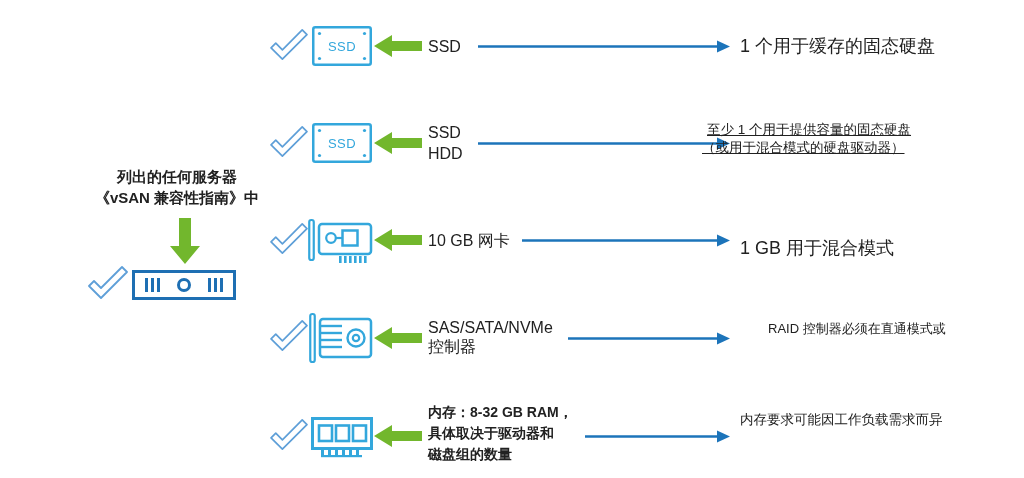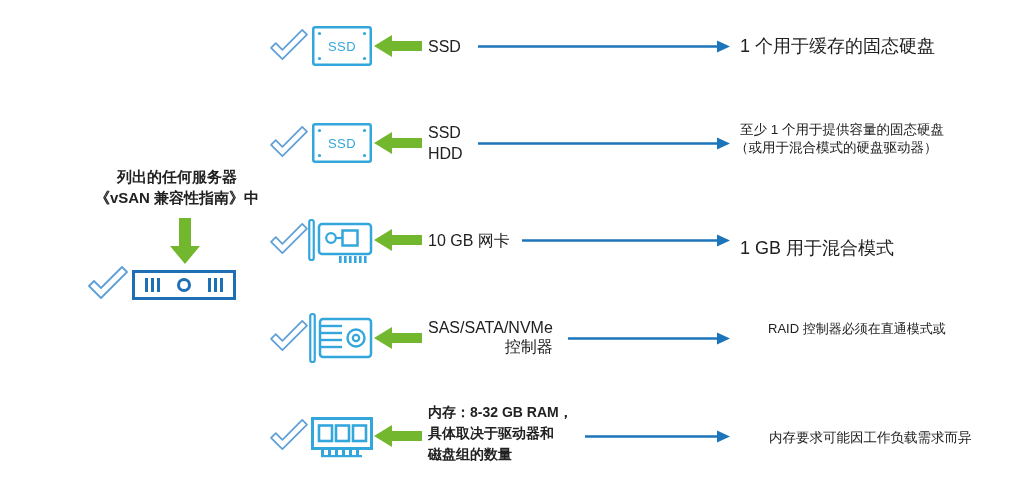--- a/index.html
+++ b/index.html
@@ -22,21 +22,21 @@
   }
   .abs { position: absolute; }
   .caption {
     font-size: 15px;
     line-height: 21px;
     text-align: center;
     font-weight: 600;
     color: var(--text);
   }
   .label { font-size: 16px; line-height: 21px; color: var(--text); white-space: nowrap; }
-  .label.tight { line-height: 19px; text-align: right; }
+  .label.tight { line-height: 19px; }
   .label.mem { font-size: 14px; line-height: 21px; font-weight: 600; }
   .desc { font-size: 18px; line-height: 17px; color: var(--text); white-space: nowrap; }
   .desc.two { font-size: 13.5px; line-height: 17.5px; }
   .desc.small { font-size: 13px; line-height: 18px; margin-left: 28px; }
   .desc.mid { font-size: 13.5px; }
   svg { display: block; }
   .stroke-icon { fill: none; stroke: var(--icon-blue); }
   .stroke-server { fill: none; stroke: var(--server-blue); }
   .fill-blue { fill: var(--icon-blue); }
   .fill-green { fill: var(--arrow-green); }
@@ -117,21 +117,21 @@
     <polygon class="fill-green" points="0,13 18,2 18,8 48,8 48,18 18,18 18,24"></polygon>
   </svg>
   <div class="abs label" style="left:428px; top:122px;">
     <div>SSD</div>
     <div>HDD</div>
   </div>
   <svg class="abs" style="left:478px; top:137px;" width="252" height="13" viewBox="0 0 252 13">
     <line x1="0" y1="6.5" x2="240" y2="6.5" stroke="var(--arrow-blue)" stroke-width="2.4"></line>
     <polygon points="239,0.5 252,6.5 239,12.5" fill="var(--arrow-blue)"></polygon>
   </svg>
-  <div class="abs desc two" style="left:740px; top:121px;">
+  <div class="abs desc two" style="left:707px; top:121px;text-decoration:underline;">
     <div>至少 1 个用于提供容量的固态硬盘</div>
     <div style="margin-left:-5px;">（或用于混合模式的硬盘驱动器）</div>
   </div>
 
   <svg class="abs" style="left:268px; top:223px;" width="42" height="34" viewBox="0 0 44 36">
     <path class="check-path" d="M3 20 L15 32 L41 6 L36 1 L15 22 L8 15 Z"></path>
   </svg>
   <svg class="abs" style="left:308px; top:216px;" width="66" height="50" viewBox="0 0 66 50">
     <rect class="stroke-icon" x="1.25" y="4" width="4.5" height="40" rx="2" stroke-width="2.2"></rect>
     <rect class="stroke-icon" x="11" y="8" width="52" height="30" rx="3" stroke-width="2.5"></rect>
@@ -214,17 +214,17 @@
   </svg>
   <div class="abs label mem" style="left:428px; top:402px;">
     <div>内存：8-32 GB RAM，</div>
     <div>具体取决于驱动器和</div>
     <div>磁盘组的数量</div>
   </div>
   <svg class="abs" style="left:585px; top:430px;" width="145" height="13" viewBox="0 0 145 13">
     <line x1="0" y1="6.5" x2="133" y2="6.5" stroke="var(--arrow-blue)" stroke-width="2.4"></line>
     <polygon points="132,0.5 145,6.5 132,12.5" fill="var(--arrow-blue)"></polygon>
   </svg>
-  <div class="abs desc mid" style="left:740px; top:429px;margin-left:29px;">
+  <div class="abs desc mid" style="left:740px; top:411px;">
     <div>内存要求可能因工作负载需求而异</div>
   </div>
 
 </div>
 
 </body></html>

